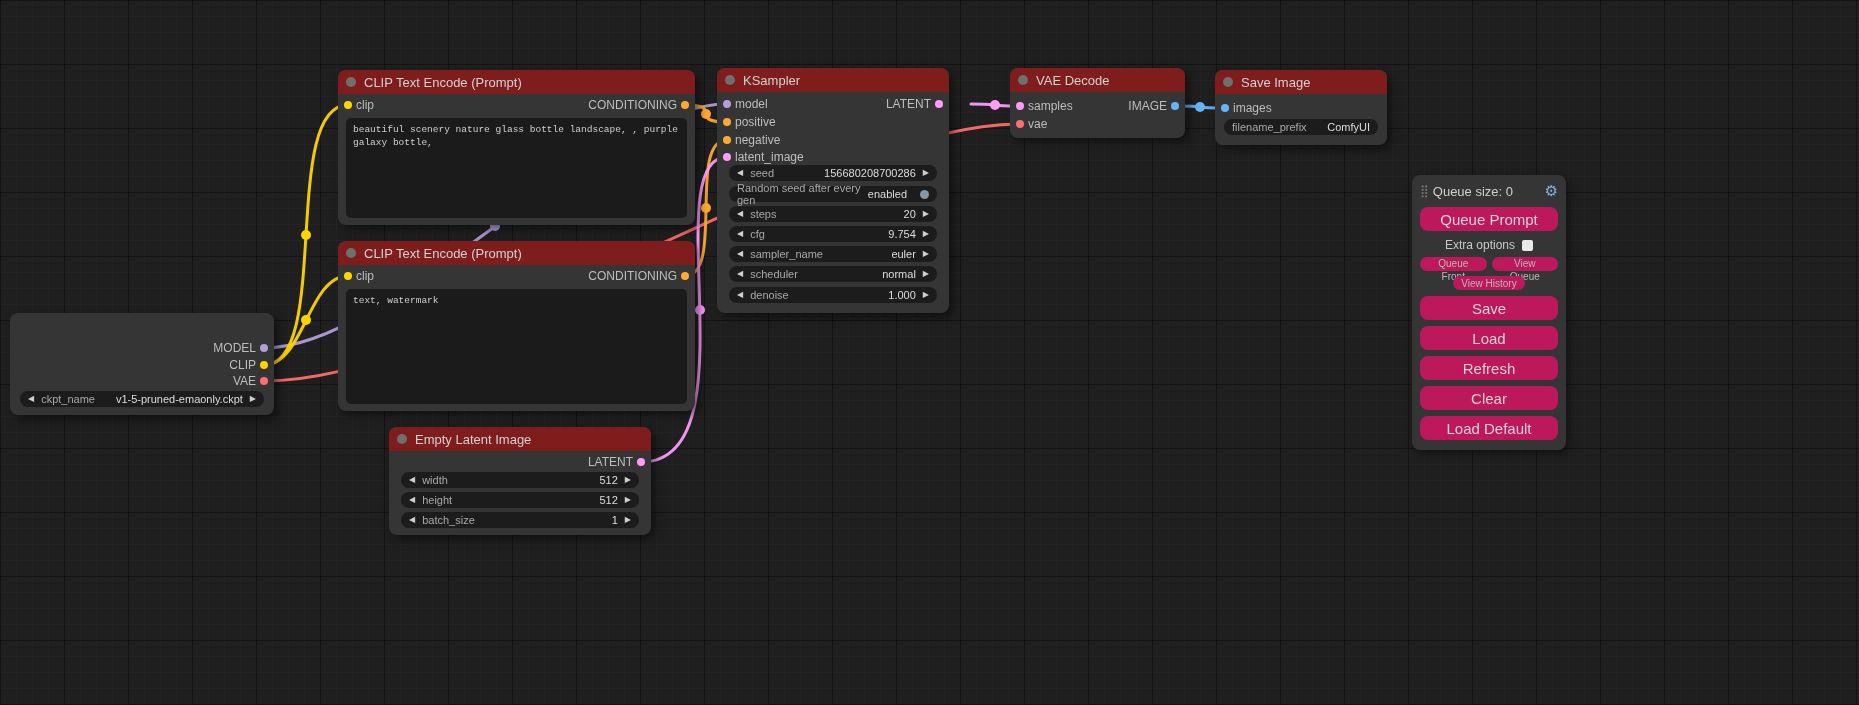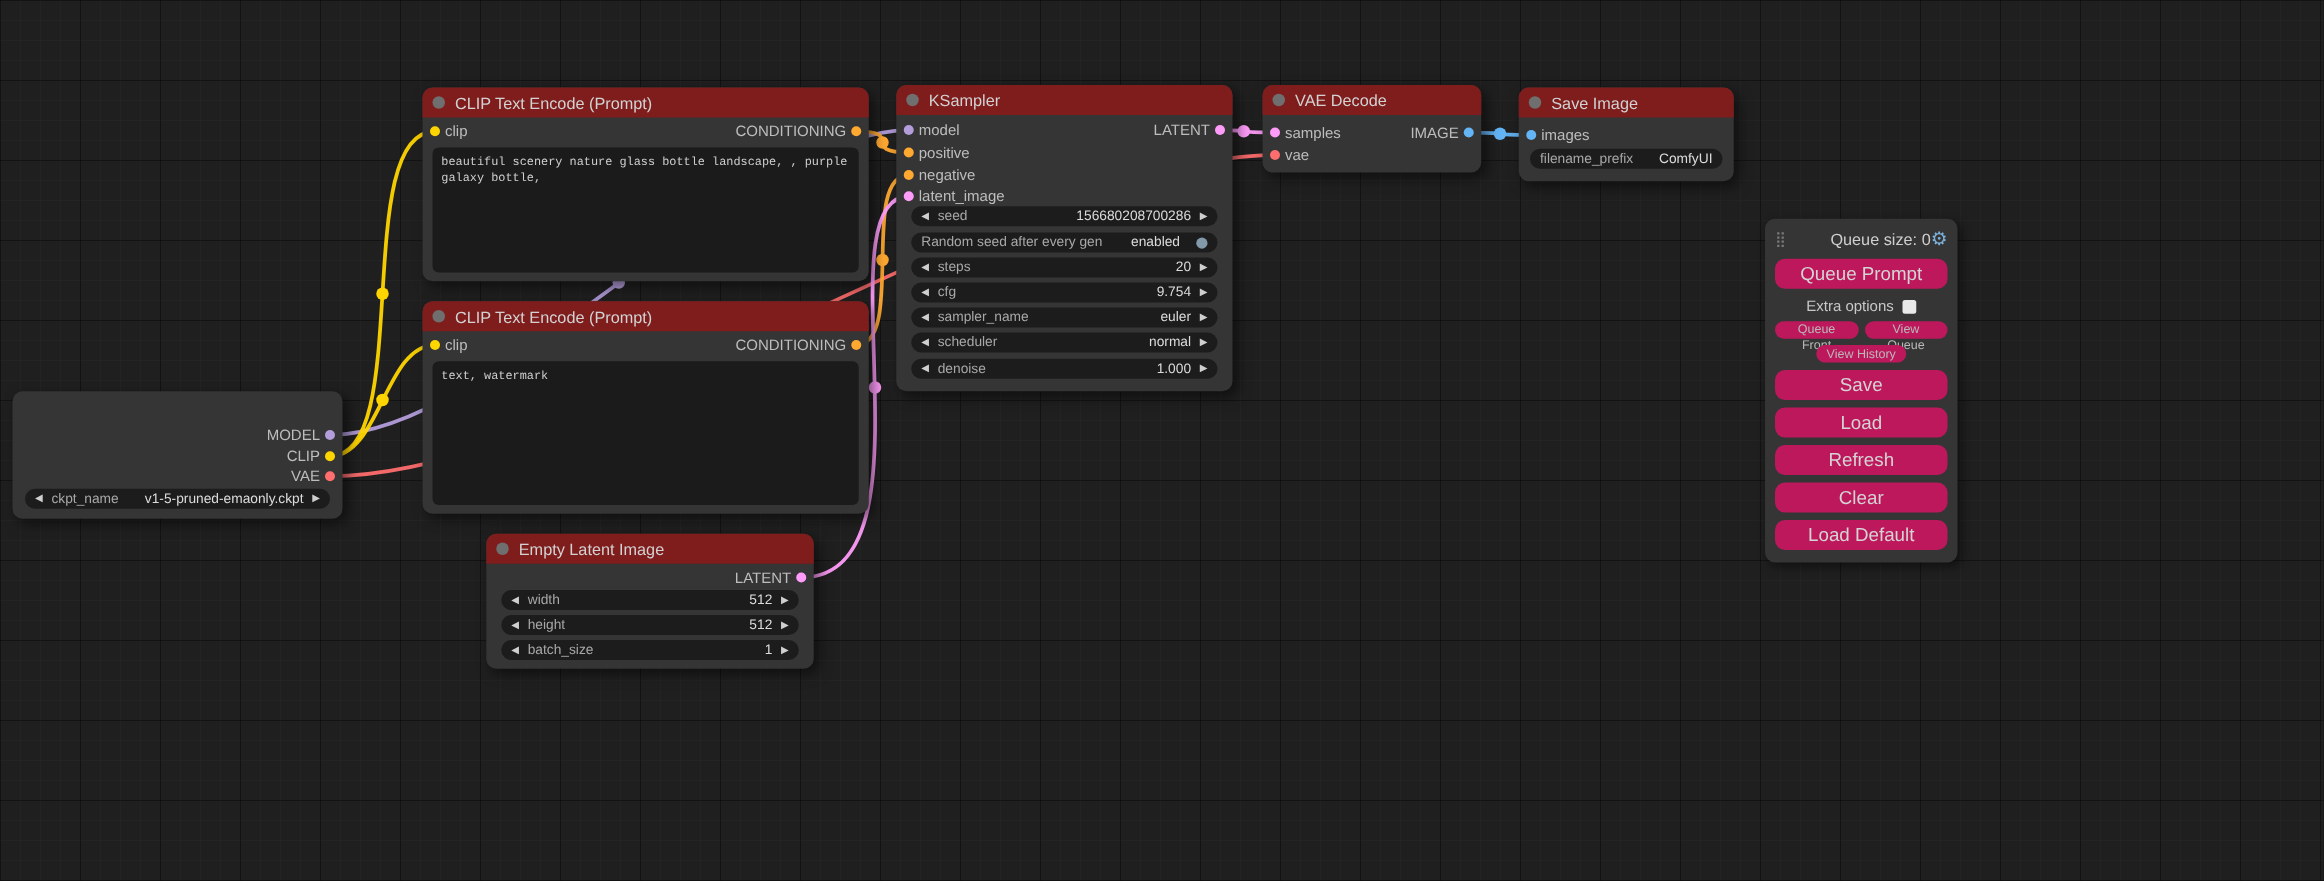--- a/index.html
+++ b/index.html
@@ -58,21 +58,21 @@
     color:#cfcfcf; padding:5px 7px; white-space:pre-wrap; overflow:hidden; cursor:text;
   }
 
   .menu {
     position:absolute; left:1412px; top:175px; width:154px; z-index:4;
     background:#353535; border-radius:8px; padding:6px 8px 10px;
     box-shadow:3px 3px 8px rgba(0,0,0,.45); color:#ccc;
   }
   .menu-header { display:flex; align-items:center; height:20px; font-size:13px; }
   .drag-handle { color:#7a7a7a; font-size:12px; margin-right:4px; cursor:move; }
-  .queue-size  { flex:1; text-align:right; color:#cfcfcf; }
+  .queue-size  { flex:1; text-align:left; color:#cfcfcf; }
   .gear { color:#7db2dc; font-size:15px; cursor:pointer; }
   .btn {
     display:block; width:100%; background:#be185d; border:none; border-radius:8px;
     color:#d4d4d4; font-family:inherit; cursor:pointer; text-align:center;
   }
   .btn.big { font-size:15px; height:24px; margin-top:6px; }
   .extra-row {
     display:flex; justify-content:center; align-items:center; gap:7px;
     margin-top:7px; font-size:12px; color:#c8c8c8;
   }
@@ -166,21 +166,21 @@
       <span class="arr">▶</span>
     </div>
     <div class="widget" style="top:85px">
       <span class="arr">◀</span>
       <span>batch_size</span>
       <span class="wval">1</span>
       <span class="arr">▶</span>
     </div>
   </div>
 
-  <div class="node" style="left:717px;top:68px;width:269px;height:245px;">
+  <div class="node" style="left:717px;top:68px;width:232px;height:245px;">
     <div class="ntitle">
       <span class="ndot"></span>
       <span>KSampler</span>
     </div>
     <span class="slotdot in" style="top: 32px; background: rgb(179, 157, 219);"></span>
     <span class="in-label" style="top:29px">model</span>
     <span class="slotdot in" style="top: 50px; background: rgb(255, 169, 49);"></span>
     <span class="in-label" style="top:47px">positive</span>
     <span class="slotdot in" style="top: 68px; background: rgb(255, 169, 49);"></span>
     <span class="in-label" style="top:65px">negative</span>

